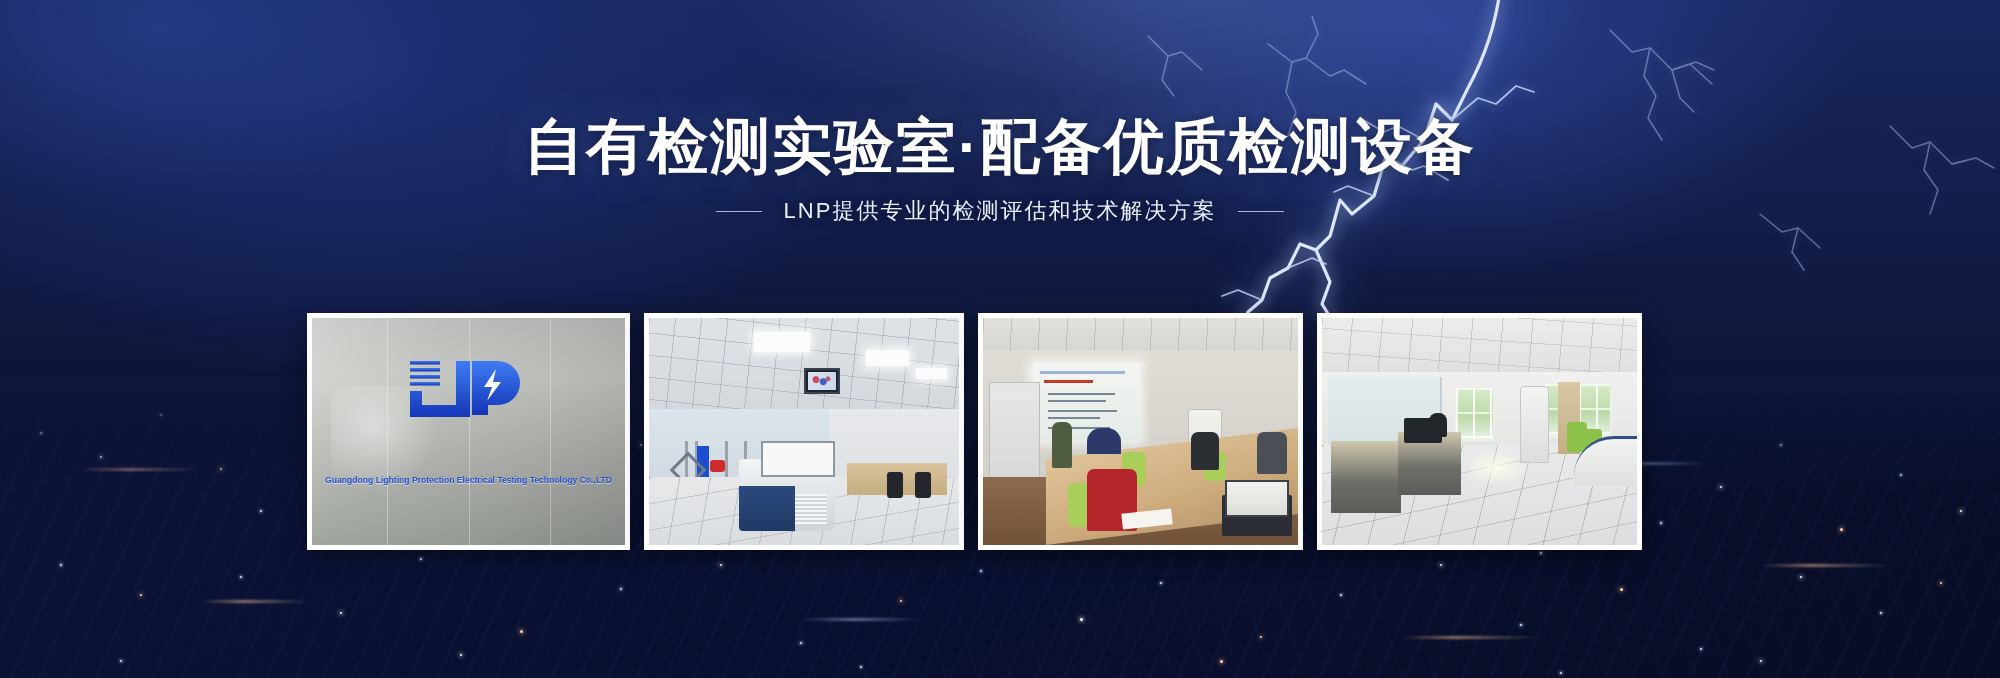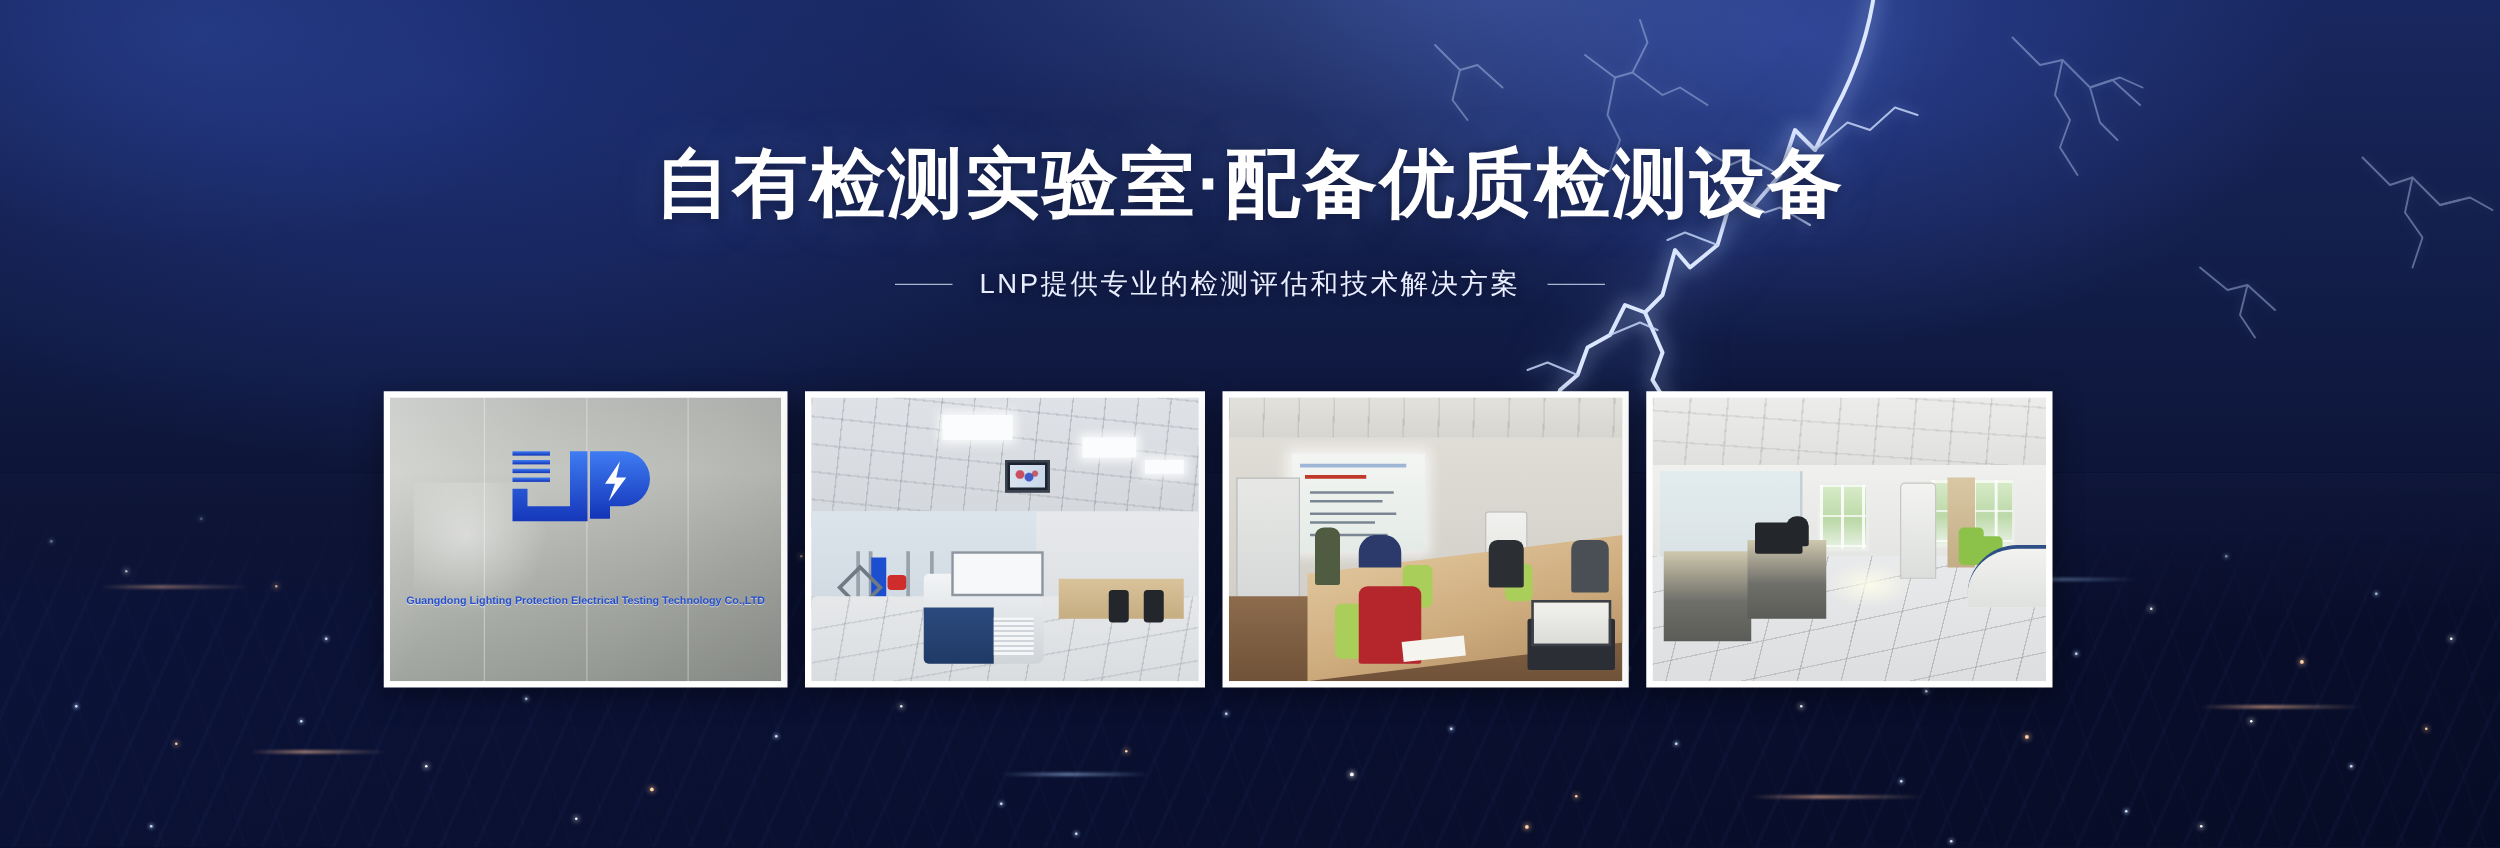--- a/index.html
+++ b/index.html
@@ -76,21 +76,21 @@
   .headline {
     margin-top:113px;
     font-size:60px;
     line-height:1.12;
     font-weight:bold;
     color:#ffffff;
     letter-spacing:2px;
     text-shadow:0 2px 14px rgba(5,10,35,0.75), 0 0 34px rgba(120,160,255,0.35);
   }
   .subrow {
-    margin-top:32px;
+    margin-top:16px;
     display:flex; align-items:center; justify-content:center; gap:22px;
   }
   .rule { display:block; width:46px; height:1px; background:rgba(222,232,255,0.75); }
   .subtitle {
     font-size:22px; color:#e8eeff; letter-spacing:2px;
     text-shadow:0 1px 8px rgba(5,10,35,0.7);
     white-space:nowrap;
   }
 
   

